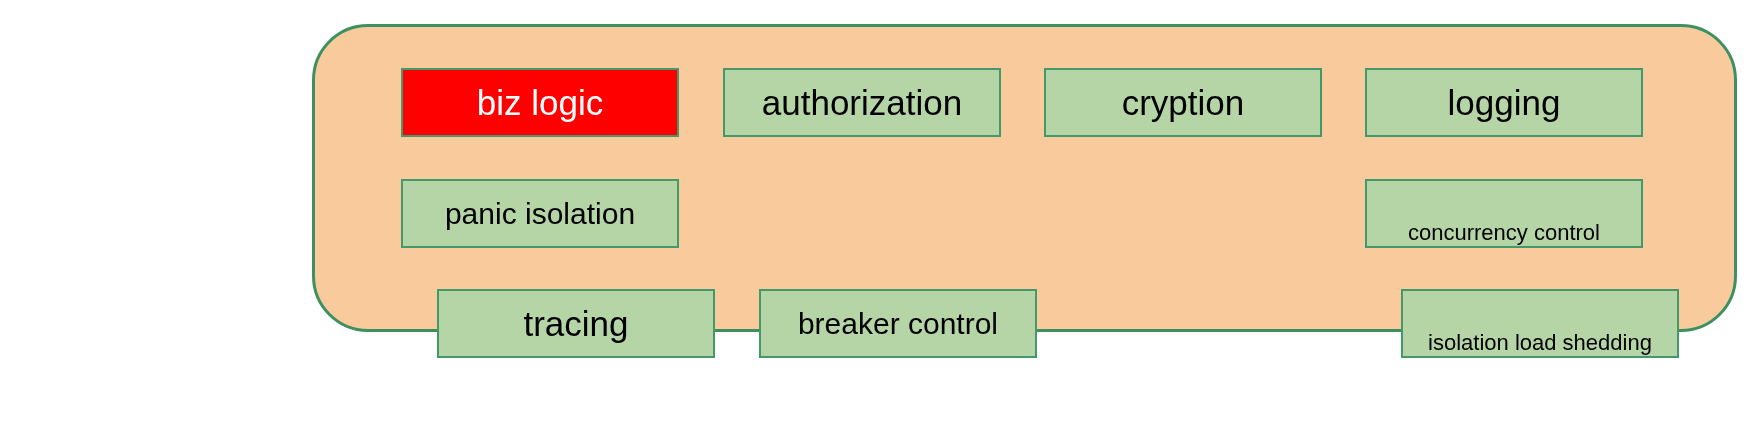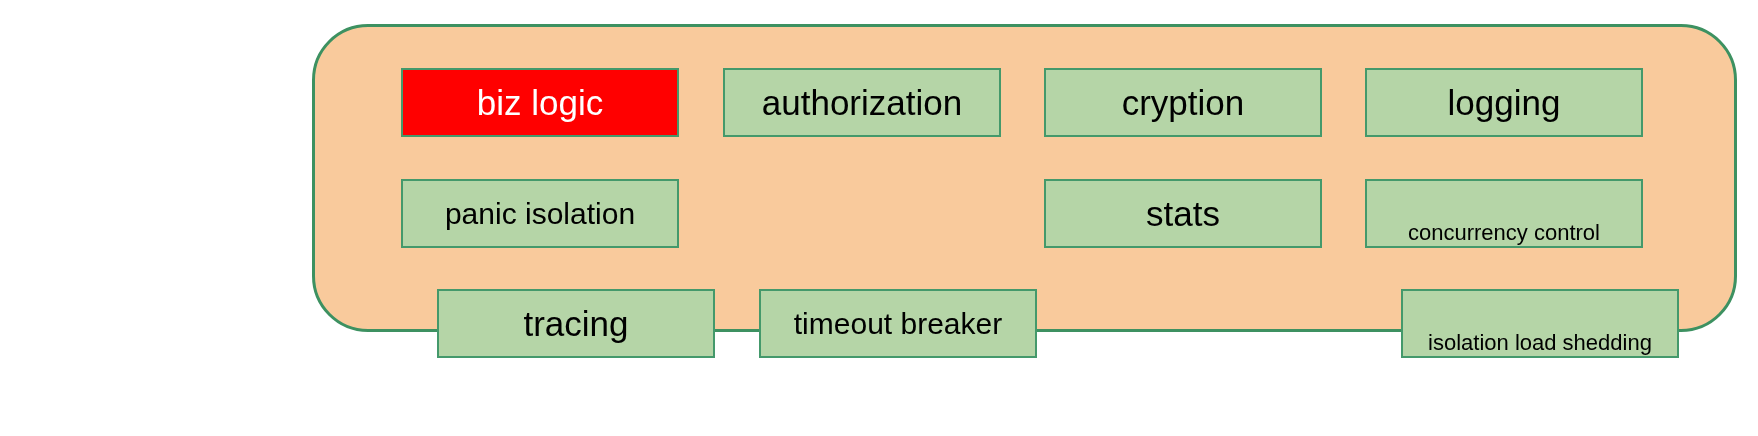--- a/index.html
+++ b/index.html
@@ -88,31 +88,28 @@
     <div class="feature c1 r0">
       <span>authorization</span>
     </div>
     <div class="feature c3 r0">
       <span>logging</span>
     </div>
 
     <div class="feature size-m c0 r1">
       <span>panic isolation</span>
     </div>
-    <div class="feature c2 r1">
-      <span>stats</span>
-    </div>
     <div class="feature size-s c3 r1">
       <span>concurrency control</span>
     </div>
 
     <div class="feature c0 r2">
       <span>tracing</span>
     </div>
     <div class="feature size-m c1 r2">
-      <span>timeout breaker</span>
+      <span>breaker control</span>
     </div>
     <div class="feature size-s c3 r2">
       <span>isolation load shedding</span>
     </div>
 
   </div>
 </div>
 
 </body></html>

